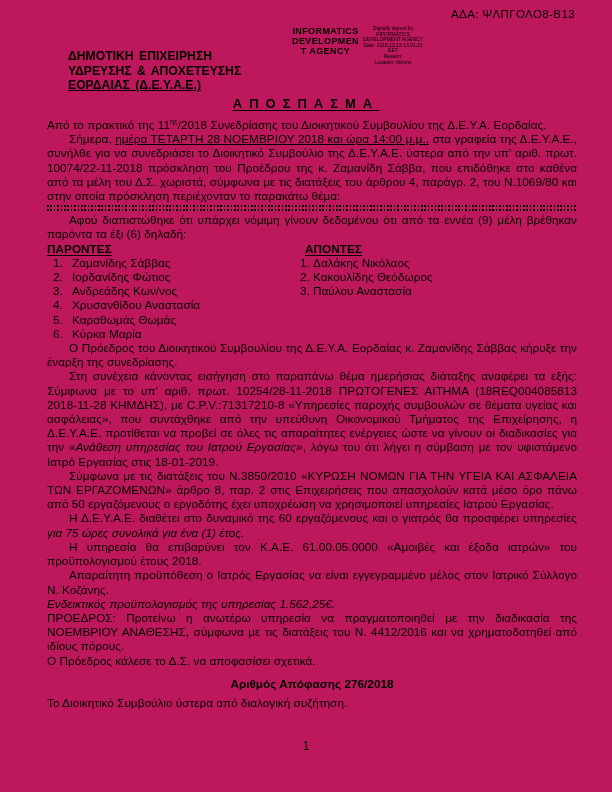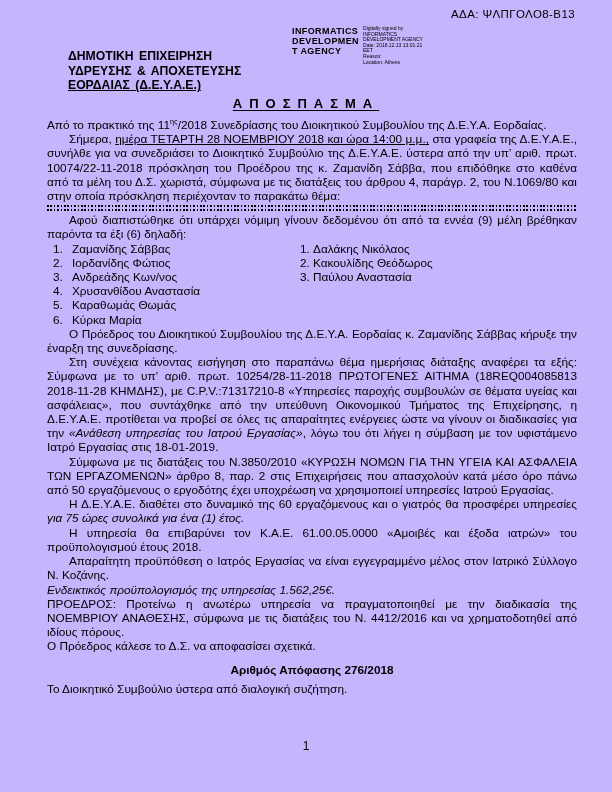--- a/index.html
+++ b/index.html
@@ -1,21 +1,21 @@
 <!DOCTYPE html>
 <html lang="el"><head>
 <meta charset="utf-8">
 <style>
   * { margin: 0; padding: 0; box-sizing: border-box; }
   html, body { background: #ffffff; }
   .page {
     position: relative;
     width: 612px;
     height: 792px;
-    background: #c4b5fd;
+    background: #be185d;
     color: #000000;
     font-family: "Liberation Sans", sans-serif;
     font-size: 11.8px;
     line-height: 14.2px;
     overflow: hidden;
   }
   
   .ada {
     position: absolute;
     top: 7px;
@@ -34,20 +34,21 @@
     word-spacing: 2px;
   }
   .org-line-underlined { text-decoration: underline; }
   .stamp {
     position: absolute;
     top: 26px;
     left: 292px;
     display: flex;
     gap: 4px;
     align-items: flex-start;
+    text-align: center;
   }
   .stamp-agency {
     font-weight: bold;
     font-size: 9px;
     line-height: 10px;
     letter-spacing: 0.4px;
     white-space: nowrap;
   }
   .stamp-sig {
     font-size: 5px;
@@ -145,20 +146,24 @@
   <div class="body-text">
 
     <div class="para"><span>Από το πρακτικό της </span><span class="rb">11</span><span class="rb rp">ης</span><span class="rb">/2018</span><span> Συνεδρίασης του Διοικητικού Συμβουλίου της Δ.Ε.Υ.Α. Εορδαίας.</span></div>
     <div class="para ind"><span>Σήμερα, </span><span class="rb ru">ημέρα ΤΕΤΑΡΤΗ 28 ΝΟΕΜΒΡΙΟΥ 2018 και ώρα 14:00 μ.μ.,</span><span> στα γραφεία της Δ.Ε.Υ.Α.Ε., συνήλθε για να συνεδριάσει το Διοικητικό Συμβούλιο της Δ.Ε.Υ.Α.Ε. ύστερα από την υπ’ αριθ. πρωτ. </span><span class="rb">10074/22-11-2018</span><span> πρόσκληση του Προέδρου της κ. Ζαμανίδη Σάββα, που επιδόθηκε στο καθένα από τα μέλη του Δ.Σ. χωριστά, σύμφωνα με τις διατάξεις του </span><span class="rb">άρθρου 4, παράγρ. 2, του Ν.1069/80</span><span> και στην οποία πρόσκληση περιέχονταν το παρακάτω θέμα:</span></div>
 
     <div class="dotted-sep"></div>
     <div class="dotted-sep"></div>
 
     <div class="para ind"><span>Αφού διαπιστώθηκε ότι υπάρχει νόμιμη γίνουν δεδομένου ότι από τα </span><span class="rb">εννέα (9)</span><span> μέλη βρέθηκαν παρόντα τα </span><span class="rb">έξι (6)</span><span> δηλαδή:</span></div>
 
+    <div class="att-headers">
+      <div class="att-hdr-left"><span class="hdr">ΠΑΡΟΝΤΕΣ</span></div>
+      <div><span class="hdr">ΑΠΟΝΤΕΣ</span></div>
+    </div>
 
     <div class="att-cols">
       <div class="att-col-left">
         <div class="att-row">
           <span class="att-num-l">1.</span>
             <span>Ζαμανίδης Σάββας</span>
         </div>
         <div class="att-row">
           <span class="att-num-l">2.</span>
             <span>Ιορδανίδης Φώτιος</span>

